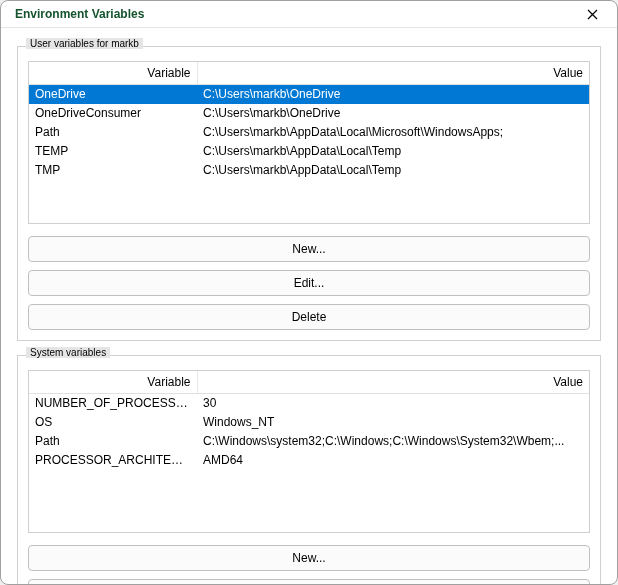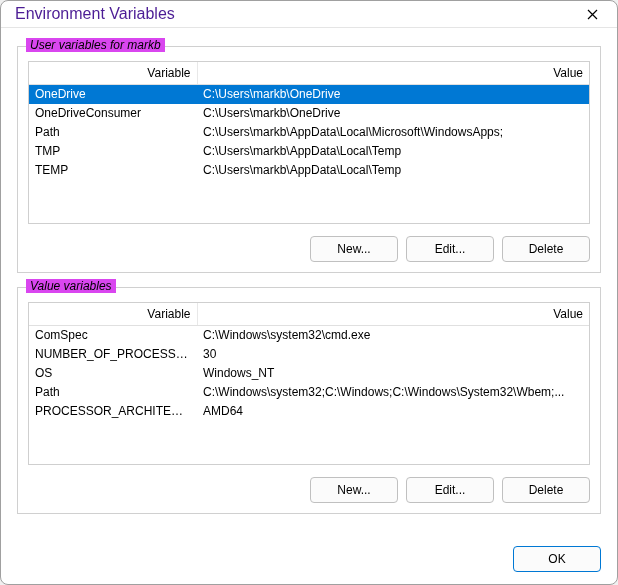--- a/index.html
+++ b/index.html
@@ -27,22 +27,23 @@
     }
     .titlebar {
       height: 32px;
       display: flex;
       align-items: center;
       justify-content: space-between;
       padding: 0 12px 0 14px;
       border-bottom: 1px solid #e5e5e5;
     }
     .titlebar-title {
-      font-size: 16px;
-      color: #4c1d95;
+      font-size: 12px;
+      color: #14532d;
+      font-weight: bold;
     }
     .close-btn {
       width: 26px;
       height: 26px;
       display: flex;
       align-items: center;
       justify-content: center;
       cursor: default;
     }
     .close-btn svg {
@@ -60,25 +61,24 @@
     .groupbox {
       border: 1px solid #d0d0d0;
       position: relative;
       padding: 14px 10px 10px 10px;
       margin-bottom: 14px;
     }
     .groupbox-label {
       position: absolute;
       top: -9px;
       left: 8px;
-      background: #d946ef;
+      background: #e5e5e5;
       padding: 0 4px;
-      font-size: 12px;
+      font-size: 10px;
       color: #000;
-      font-style: italic;
     }
     .table-wrap {
       border: 1px solid #cfcfcf;
       background: #fff;
       height: 163px;
       overflow: hidden;
       position: relative;
     }
     .table-wrap.sys {
       height: 163px;
@@ -116,20 +116,21 @@
     }
     tr.selected td {
       background: #0078d4;
       color: #fff;
     }
     .btn-row {
       display: flex;
       justify-content: flex-end;
       gap: 8px;
       margin-top: 12px;
+      flex-direction: column;
     }
     .btn {
       min-width: 88px;
       height: 26px;
       border: 1px solid #c0c0c0;
       background: #fbfbfb;
       border-radius: 4px;
       font-size: 12px;
       font-family: inherit;
       cursor: default;
@@ -190,55 +191,51 @@
                 </tr>
                 <tr>
                   <td>OneDriveConsumer</td>
                   <td>C:\Users\markb\OneDrive</td>
                 </tr>
                 <tr>
                   <td>Path</td>
                   <td>C:\Users\markb\AppData\Local\Microsoft\WindowsApps;</td>
                 </tr>
                 <tr>
+                  <td>TEMP</td>
+                  <td>C:\Users\markb\AppData\Local\Temp</td>
+                </tr>
+                <tr>
                   <td>TMP</td>
-                  <td>C:\Users\markb\AppData\Local\Temp</td>
-                </tr>
-                <tr>
-                  <td>TEMP</td>
                   <td>C:\Users\markb\AppData\Local\Temp</td>
                 </tr>
               </tbody>
           </table>
         </div>
       </div>
       <div class="btn-row">
         <button class="btn">New...</button>
         <button class="btn">Edit...</button>
         <button class="btn">Delete</button>
       </div>
     </div>
 
     <div class="groupbox">
-      <span class="groupbox-label">Value variables</span>
+      <span class="groupbox-label">System variables</span>
       <div class="table-wrap sys">
         <div class="table-scroll">
           <table>
             <thead>
               <tr>
                 <th class="col-var">Variable</th>
                 <th>Value</th>
               </tr>
             </thead>
             <tbody id="system-tbody">
                 <tr>
-                  <td>ComSpec</td>
-                  <td>C:\Windows\system32\cmd.exe</td>
-                </tr>
-                <tr>
                   <td>NUMBER_OF_PROCESSORS</td>
                   <td>30</td>
                 </tr>
                 <tr>
                   <td>OS</td>
                   <td>Windows_NT</td>
                 </tr>
                 <tr>
                   <td>Path</td>
                   <td>C:\Windows\system32;C:\Windows;C:\Windows\System32\Wbem;...</td>

